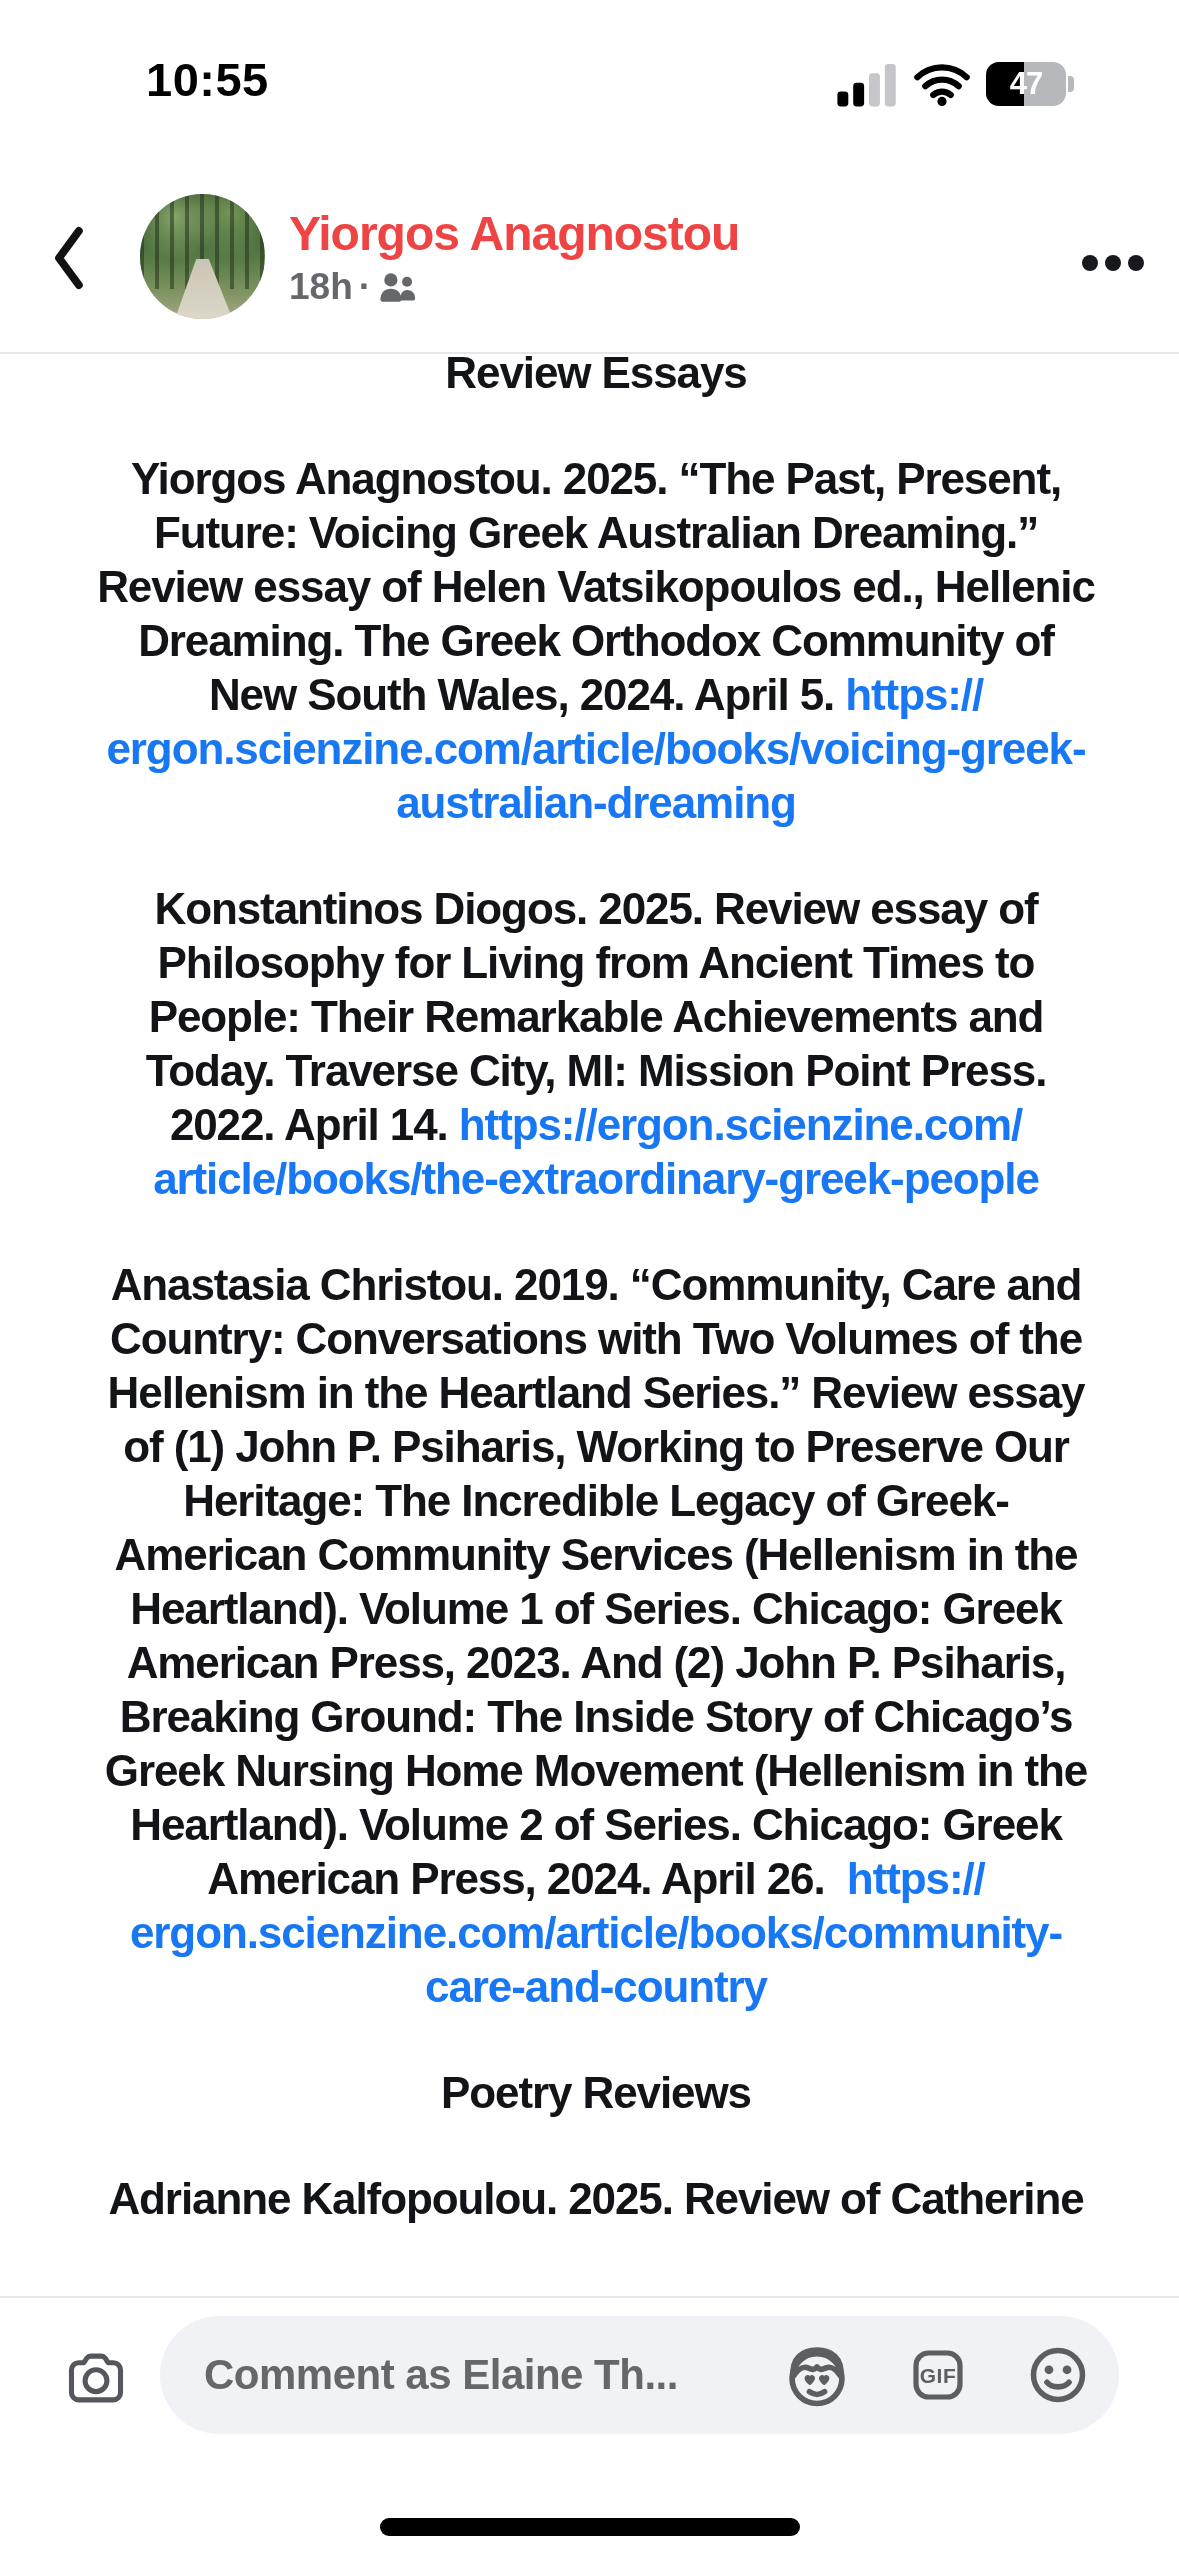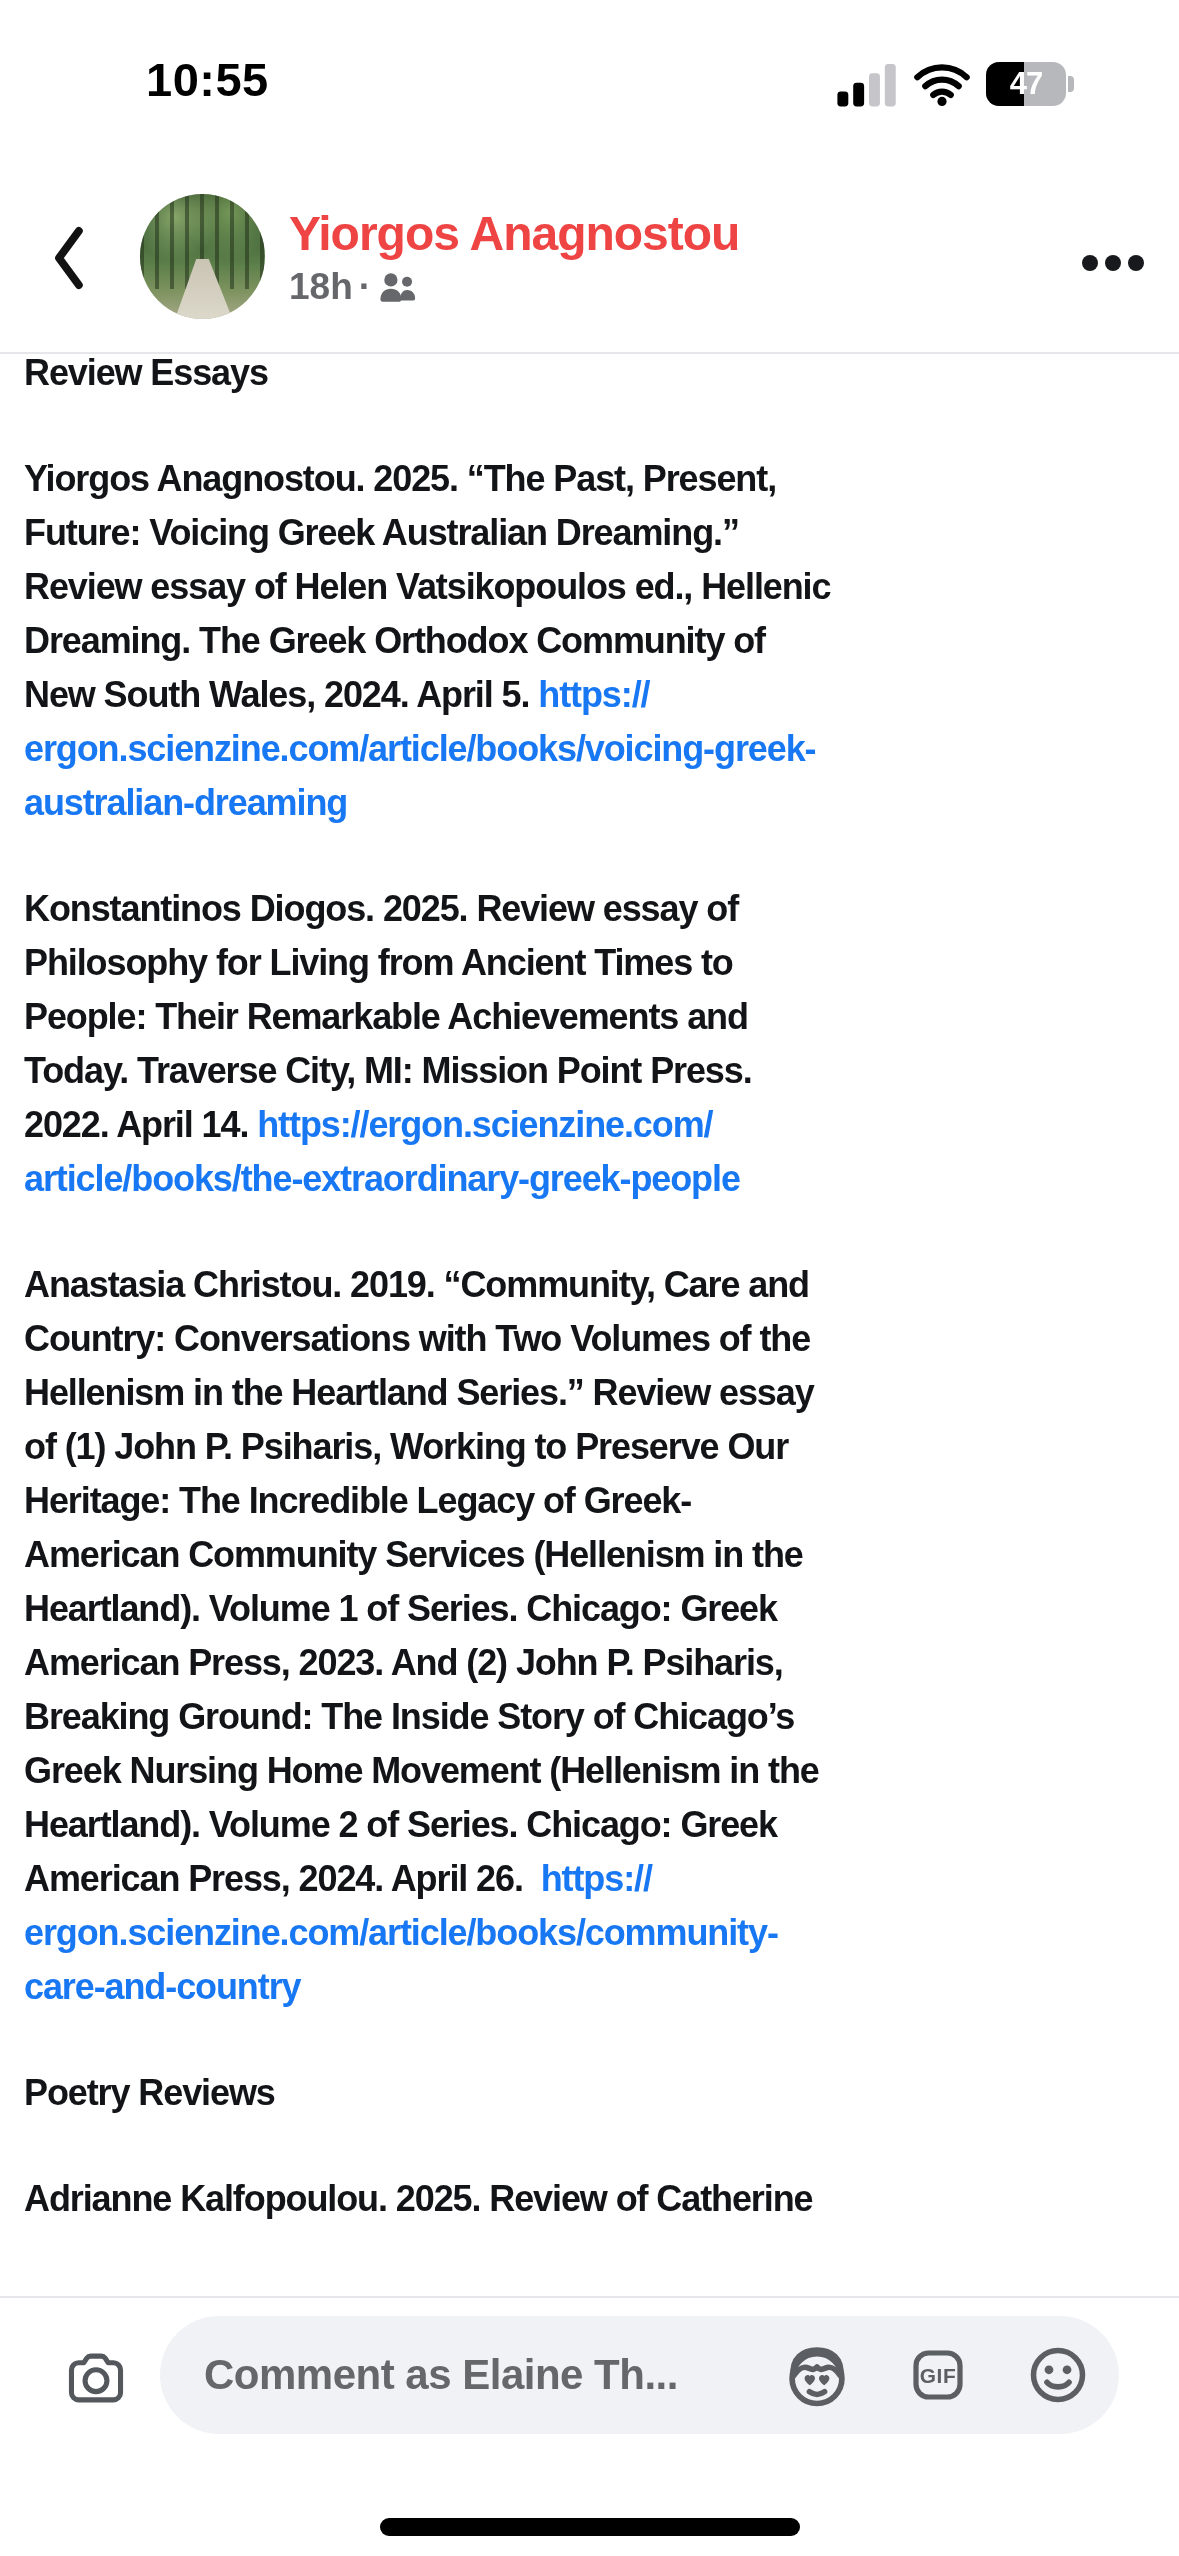--- a/index.html
+++ b/index.html
@@ -31,22 +31,22 @@
   .av-bank{position:absolute;inset:0;background:#6e5338;clip-path:polygon(0 76%,28% 100%,0 100%);}
   .profile-name{position:absolute;left:289px;top:206px;font-size:48px;font-weight:800;
                 letter-spacing:-1px;color:#ef4444;white-space:nowrap;cursor:pointer;}
   .post-meta{position:absolute;left:289px;top:266px;display:flex;align-items:center;gap:6px;
              color:#65676b;font-size:37px;font-weight:700;}
   .more-btn{position:absolute;left:1076px;top:249px;display:flex;gap:7px;cursor:pointer;padding:6px;}
   .more-btn i{width:16px;height:16px;border-radius:50%;background:#17191c;display:block;}
   .header-divider{position:absolute;left:0;top:352px;width:100%;height:2px;background:#e6e7ea;}
 
   
-  .post-body{position:absolute;left:24px;top:346px;width:1112px;font-size:36px;line-height:54px;
-             font-weight:700;letter-spacing:-1.1px;color:#121417;}
+  .post-body{position:absolute;left:40px;top:346px;width:1112px;font-size:44px;line-height:54px;
+             font-weight:700;letter-spacing:-1.1px;color:#121417;text-align:center;}
   .para{margin:0 0 52px 0;}
   .pline{white-space:pre;}
   .plink{color:var(--link-blue,#1877f2);cursor:pointer;}
 
   
   .composer{position:absolute;left:0;top:2296px;width:100%;height:260px;background:#fff;
             border-top:2px solid #e6e7ea;}
   .camera-btn{position:absolute;left:60px;top:48px;cursor:pointer;}
   .pill{position:absolute;left:160px;top:18px;width:959px;height:118px;border-radius:59px;
         background:var(--pill-bg,#f0f2f5);cursor:text;}

